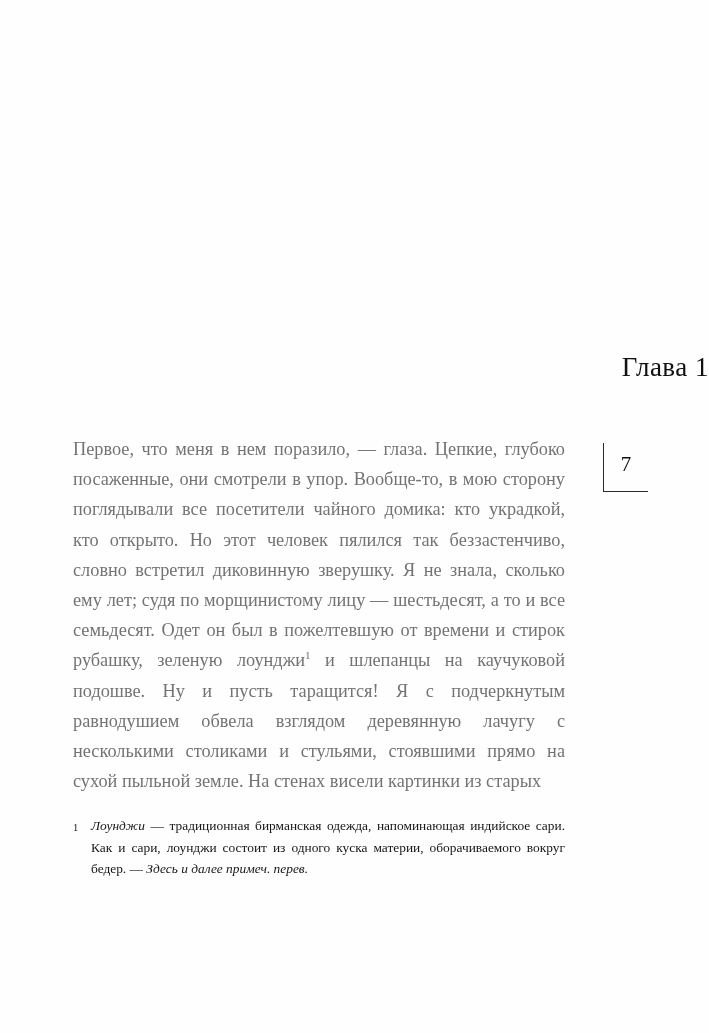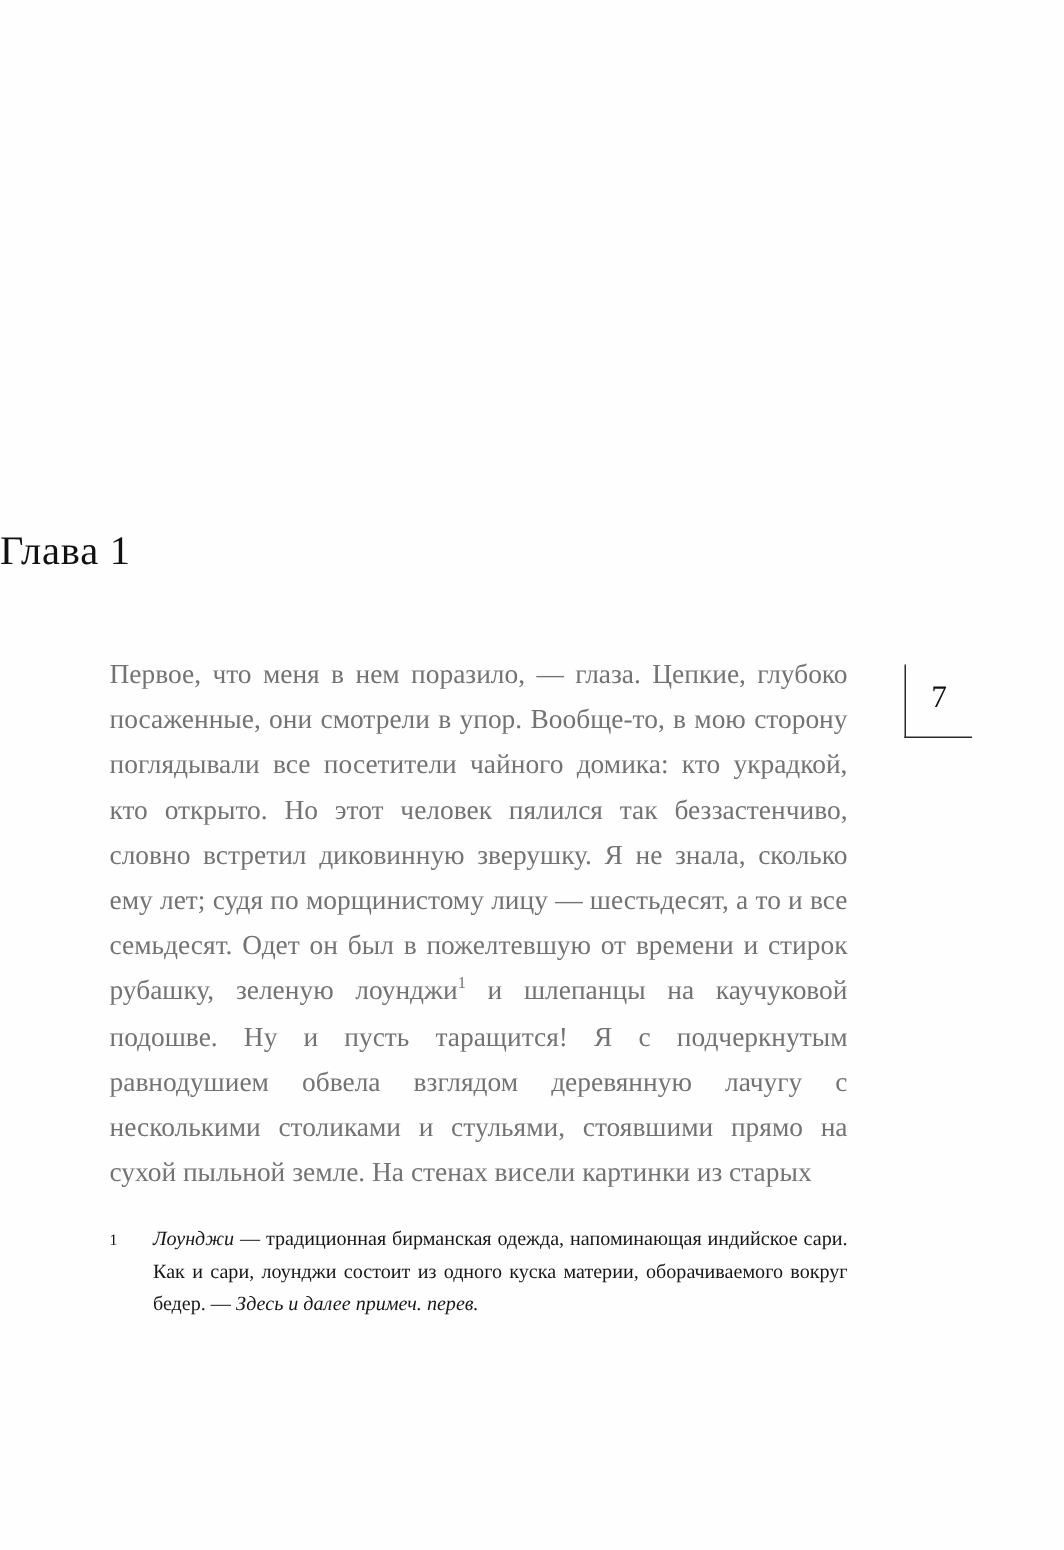--- a/index.html
+++ b/index.html
@@ -20,21 +20,21 @@
     position: absolute;
     inset: 0;
     background: #fefefe;
   }
 
   .chapter-title {
     position: absolute;
     top: 352px;
     left: 0;
     width: 709px;
-    text-align: left;
+    text-align: right;
     font-size: 27px;
     letter-spacing: 0.5px;
     color: #111;
   }
 
   .page-number-box {
     position: absolute;
     top: 443px;
     left: 603px;
     width: 44px;
@@ -91,21 +91,21 @@
     line-height: 21.5px;
     color: #161616;
   }
   .footnote-marker {
     position: absolute;
     left: 0;
     top: 2px;
     font-size: 10.5px;
   }
   .footnote-body {
-    margin-left: 29px;
+    margin-left: 18px;
     text-align: justify;
   }
   .footnote-body i {
     font-style: italic;
   }
 </style>
 </head>
 <body>
 
 <div class="page">

